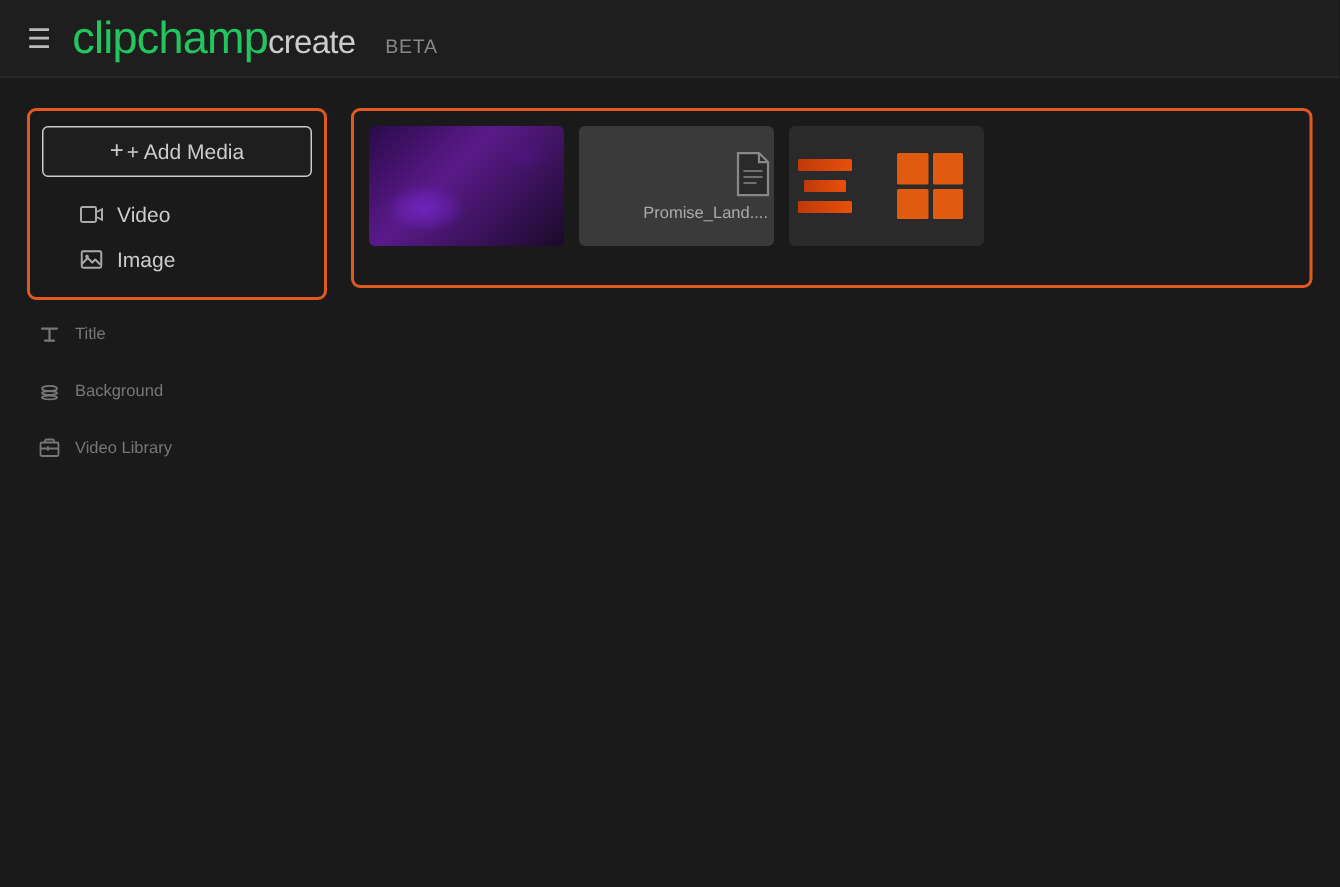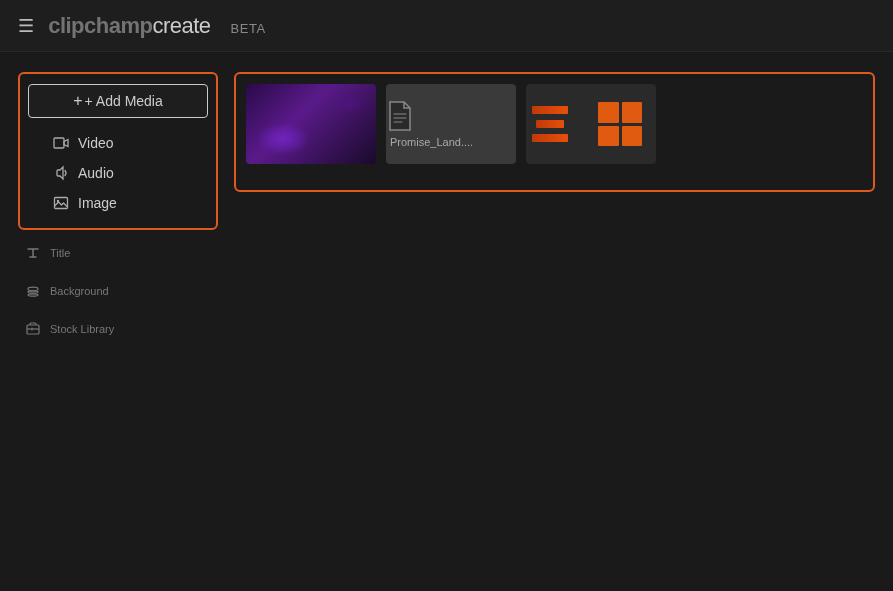--- a/index.html
+++ b/index.html
@@ -26,23 +26,23 @@
       color: #bbb;
       margin-right: 14px;
       cursor: pointer;
     }
     .topbar-logo {
       display: flex;
       align-items: baseline;
       gap: 0;
     }
     .logo-clipchamp {
-      color: #737373;
-      font-size: 22px;
-      font-weight: 700;
+      color: #22c55e;
+      font-size: 30px;
+      font-weight: 400;
       letter-spacing: -0.5px;
     }
     .logo-create {
       color: #ccc;
       font-size: 22px;
       font-weight: 300;
       letter-spacing: -0.5px;
       text-align: right;
     }
     .logo-beta {
@@ -184,21 +184,21 @@
       border-radius: 50%;
       background: radial-gradient(ellipse, rgba(120,40,200,0.6) 0%, transparent 70%);
     }
 
     
     .thumb-gray {
       background: #3a3a3a;
       width: 130px;
       height: 80px;
       display: flex;
-      align-items: flex-start;
+      align-items: flex-end;
       justify-content: center;
       flex-direction: column;
       gap: 4px;
     }
     .thumb-gray-label {
       font-size: 11px;
       color: #aaa;
       text-align: center;
       word-break: break-all;
       padding: 0 4px;
@@ -284,29 +284,20 @@
       <div class="sidebar-item" style="padding-left:24px;">
         <span class="item-icon">
           <svg width="16" height="16" viewBox="0 0 16 16" fill="none">
             <rect x="1" y="3" width="10" height="10" rx="1" stroke="#aaa" stroke-width="1.3" fill="none"></rect>
             <path d="M11 6.5L15 4.5V11.5L11 9.5V6.5Z" stroke="#aaa" stroke-width="1.3" fill="none"></path>
           </svg>
         </span>
         <span>Video</span>
       </div>
 
-      <div class="sidebar-item" style="padding-left:24px;">
-        <span class="item-icon">
-          <svg width="16" height="16" viewBox="0 0 16 16" fill="none">
-            <path d="M5 5h2l3-3v12l-3-3H5a1 1 0 01-1-1V6a1 1 0 011-1z" stroke="#aaa" stroke-width="1.3" fill="none"></path>
-            <path d="M12 5.5a4 4 0 010 5" stroke="#aaa" stroke-width="1.3" stroke-linecap="round" fill="none"></path>
-          </svg>
-        </span>
-        <span>Audio</span>
-      </div>
 
       <div class="sidebar-item" style="padding-left:24px;text-align:right;">
         <span class="item-icon">
           <svg width="16" height="16" viewBox="0 0 16 16" fill="none">
             <rect x="1.5" y="2.5" width="13" height="11" rx="1" stroke="#aaa" stroke-width="1.3" fill="none"></rect>
             <circle cx="5" cy="6" r="1.2" fill="#aaa"></circle>
             <path d="M1.5 11l4-4 3 3 2-2 3.5 3.5" stroke="#aaa" stroke-width="1.3" stroke-linejoin="round" fill="none"></path>
           </svg>
         </span>
         <span>Image</span>
@@ -336,21 +327,21 @@
 
     <div class="sidebar-divider-item">
       <span class="item-icon">
         <svg width="16" height="16" viewBox="0 0 16 16" fill="none">
           <rect x="2" y="4" width="12" height="9" rx="1" stroke="#777" stroke-width="1.2" fill="none"></rect>
           <path d="M5 4V3a1 1 0 011-1h4a1 1 0 011 1v1" stroke="#777" stroke-width="1.2" fill="none"></path>
           <path d="M2 8h12" stroke="#777" stroke-width="1.2"></path>
           <path d="M7 7v2" stroke="#777" stroke-width="1.2" stroke-linecap="round"></path>
         </svg>
       </span>
-      <span>Stock Library</span>
+      <span>Video Library</span>
     </div>
   </div>
 
   <div class="media-panel">
     <div class="media-grid-panel">
 
       <div class="media-thumb">
         <div class="thumb-purple">
 
           <div style="position:absolute;bottom:8px;left:10px;width:55px;height:35px;background:radial-gradient(ellipse at center, rgba(100,30,180,0.7) 0%, transparent 70%);border-radius:50%;"></div>

